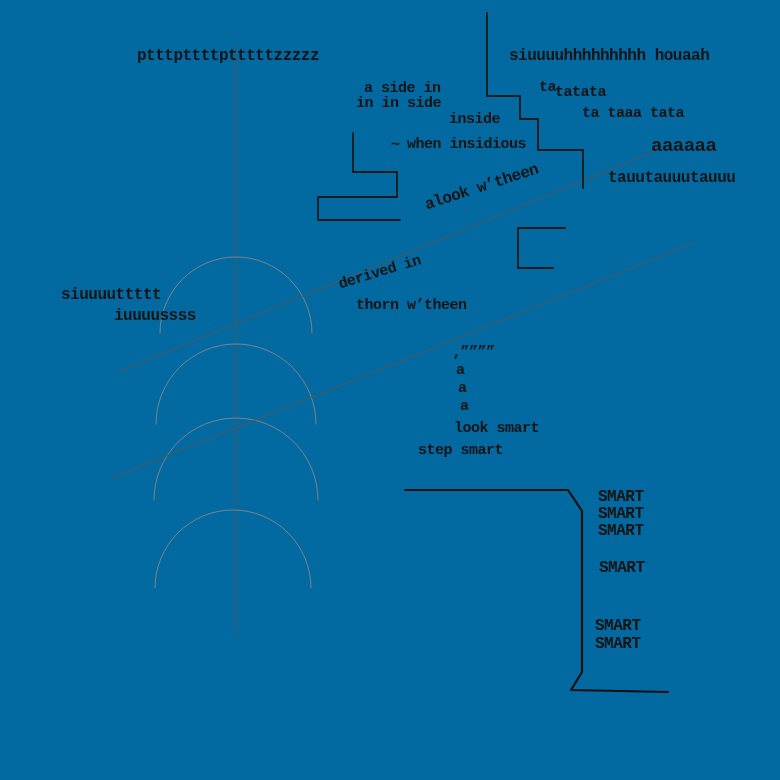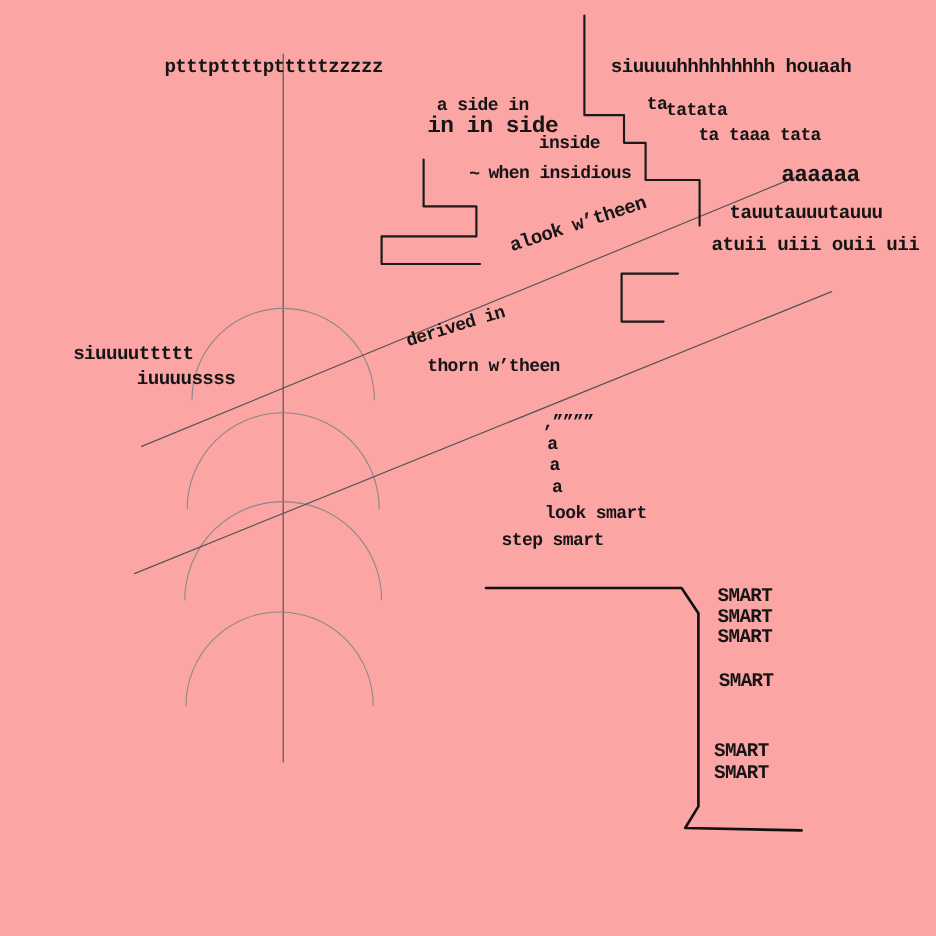--- a/index.html
+++ b/index.html
@@ -1,20 +1,20 @@
 <!DOCTYPE html>
 <html><head>
 <meta charset="utf-8">
 <style>
   html, body { margin: 0; padding: 0; background: #ffffff; }
   .canvas {
     position: relative;
     width: 780px;
     height: 780px;
-    background: #fca5a5;
+    background: #0369a1;
     overflow: hidden;
     font-family: "Liberation Mono", "DejaVu Sans Mono", monospace;
     font-weight: 700;
     color: #151515;
   }
   .sketch-lines {
     position: absolute;
     left: 0; top: 0;
     width: 780px; height: 780px;
   }
@@ -57,37 +57,36 @@
 
 
   <div class="lbl" style="left:509px; top:48px; font-size:16px;">siuuuuhhhhhhhhh houaah</div>
 
   <div class="lbl" style="left:539px; top:66px; font-size:15px;margin-top:14px;">ta</div>
 
   <div class="lbl" style="left:555px; top:85px; font-size:15px;">tatata</div>
 
   <div class="lbl" style="left:364px; top:81px; font-size:15px;">a side in</div>
 
-  <div class="lbl" style="left:356px; top:96px; font-size:19px;text-align:center;">in in side</div>
+  <div class="lbl" style="left:356px; top:96px; font-size:15px;text-align:center;">in in side</div>
 
   <div class="lbl" style="left:449px; top:112px; font-size:15px;">inside</div>
 
   <div class="lbl" style="left:582px; top:106px; font-size:15px;">ta taaa tata</div>
 
   <div class="lbl" style="left:391px; top:138px; font-size:15px;">~</div>
 
   <div class="lbl" style="left:407px; top:137px; font-size:15px;">when insidious</div>
 
   <div class="lbl" style="left:651px; top:137px; font-size:19px;">aaaaaa</div>
 
   <div class="lbl rot" style="left:423px; top:198px; font-size:16px; transform:rotate(-18deg);">alook w’theen</div>
 
   <div class="lbl" style="left:608px; top:170px; font-size:16px;">tauutauuutauuu</div>
 
-  <div class="lbl" style="left:593px; top:196px; font-size:16px;">atuii uiii ouii uii</div>
 
   <div class="lbl rot" style="left:337px; top:278px; font-size:15px; transform:rotate(-17deg);">derived in</div>
 
   <div class="lbl" style="left:356px; top:298px; font-size:15px;">thorn w’theen</div>
 
   <div class="lbl" style="left:61px; top:287px; font-size:16px;">siuuuuttttt</div>
 
   <div class="lbl" style="left:78px; top:308px; font-size:16px;margin-left:36px;">iuuuussss</div>
 
   <div class="lbl" style="left:452px; top:345px; font-size:15px;">‚””””</div>

